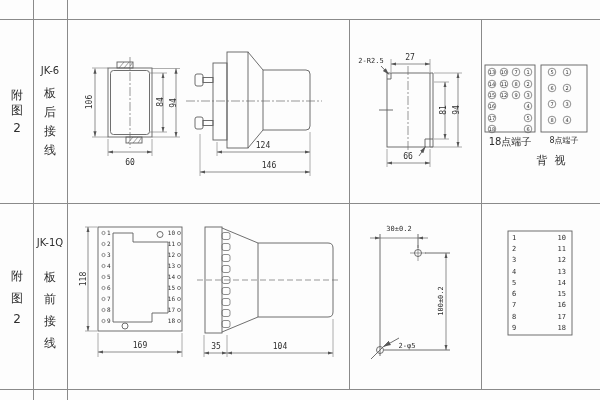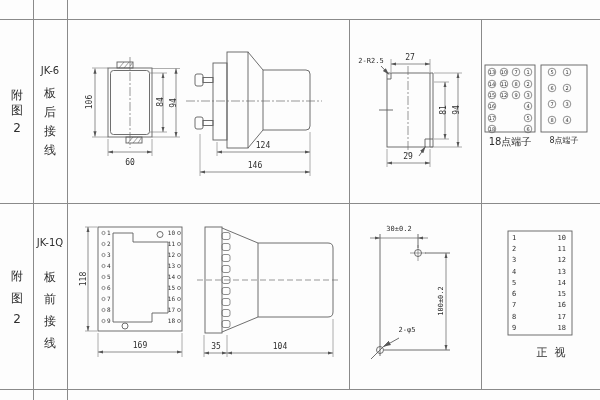--- a/index.html
+++ b/index.html
@@ -234,37 +234,37 @@
 <div class="t cn" style="left:43px;top:269px;width:14px;font-size:12px;">板</div>
 <div class="t cn" style="left:43px;top:291px;width:14px;font-size:12px;">前</div>
 <div class="t cn" style="left:43px;top:313px;width:14px;font-size:12px;">接</div>
 <div class="t cn" style="left:43px;top:335px;width:14px;font-size:12px;">线</div>
 
 <div class="t dim rot" style="left:75px;top:97px;width:30px;">106</div>
 <div class="t dim rot" style="left:146px;top:97px;width:30px;">84</div>
 <div class="t dim rot" style="left:159px;top:98px;width:30px;">94</div>
 <div class="t dim" style="left:114px;top:158px;width:32px;">60</div>
 <div class="t dim" style="left:247px;top:141px;width:32px;">124</div>
-<div class="t dim" style="left:239px;top:161px;width:32px;">146</div>
+<div class="t dim" style="left:253px;top:161px;width:32px;">146</div>
 <div class="t dim7" style="left:346px;top:57px;width:50px;">2-R2.5</div>
 <div class="t dim" style="left:394px;top:53px;width:32px;">27</div>
 <div class="t dim rot" style="left:429px;top:105px;width:30px;">81</div>
 <div class="t dim rot" style="left:442px;top:105px;width:30px;">94</div>
-<div class="t dim" style="left:392px;top:152px;width:32px;">29</div>
+<div class="t dim" style="left:392px;top:152px;width:32px;">66</div>
 <div class="t cn" style="left:478px;top:135px;width:64px;font-size:10px;">18点端子</div>
 <div class="t cn" style="left:532px;top:135px;width:64px;font-size:8px;">8点端子</div>
+<div class="t cn" style="left:519px;top:153px;width:64px;font-size:11px;">背  视</div>
 
 <div class="t dim rot" style="left:69px;top:274px;width:30px;">118</div>
 <div class="t dim" style="left:124px;top:341px;width:32px;">169</div>
 <div class="t dim" style="left:200px;top:342px;width:32px;">35</div>
 <div class="t dim" style="left:264px;top:342px;width:32px;">104</div>
 <div class="t dim7" style="left:369px;top:225px;width:60px;">30±0.2</div>
 <div class="t dim7 rot" style="left:414px;top:296px;width:54px;">100±0.2</div>
-<div class="t dim7" style="left:382px;top:326px;width:50px;">2-φ5</div>
-<div class="t cn" style="left:519px;top:345px;width:64px;font-size:11px;">正  视</div>
+<div class="t dim7" style="left:382px;top:342px;width:50px;">2-φ5</div>
 
 <div class="t n5" style="left:486px;top:68.5px;">13</div>
 <div class="t n5" style="left:498px;top:68.5px;">10</div>
 <div class="t n5" style="left:510px;top:68.5px;">7</div>
 <div class="t n5" style="left:522px;top:68.5px;">1</div>
 <div class="t n5" style="left:486px;top:80.5px;">14</div>
 <div class="t n5" style="left:498px;top:80.5px;">11</div>
 <div class="t n5" style="left:510px;top:80.5px;">8</div>
 <div class="t n5" style="left:522px;top:80.5px;">2</div>
 <div class="t n5" style="left:486px;top:91.5px;">15</div>

